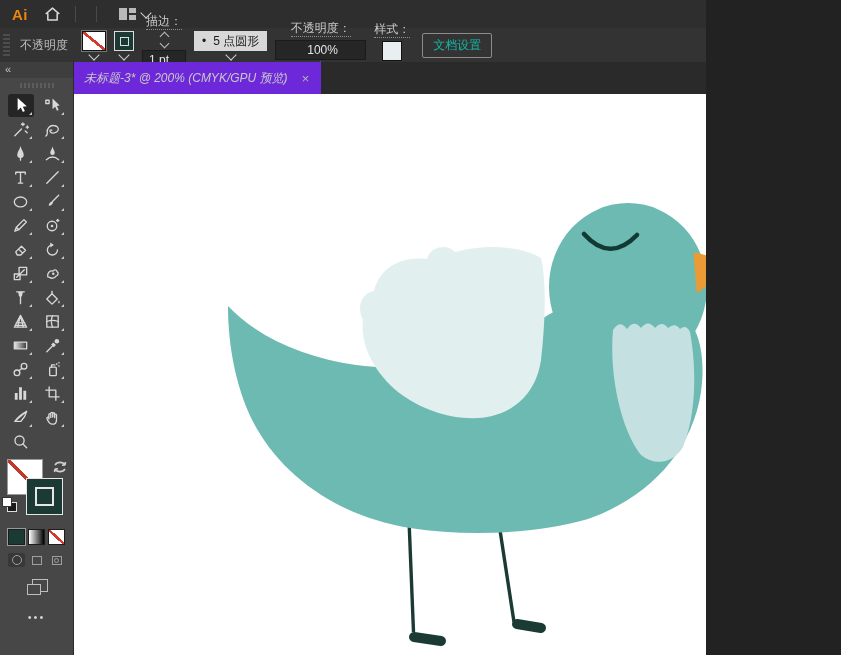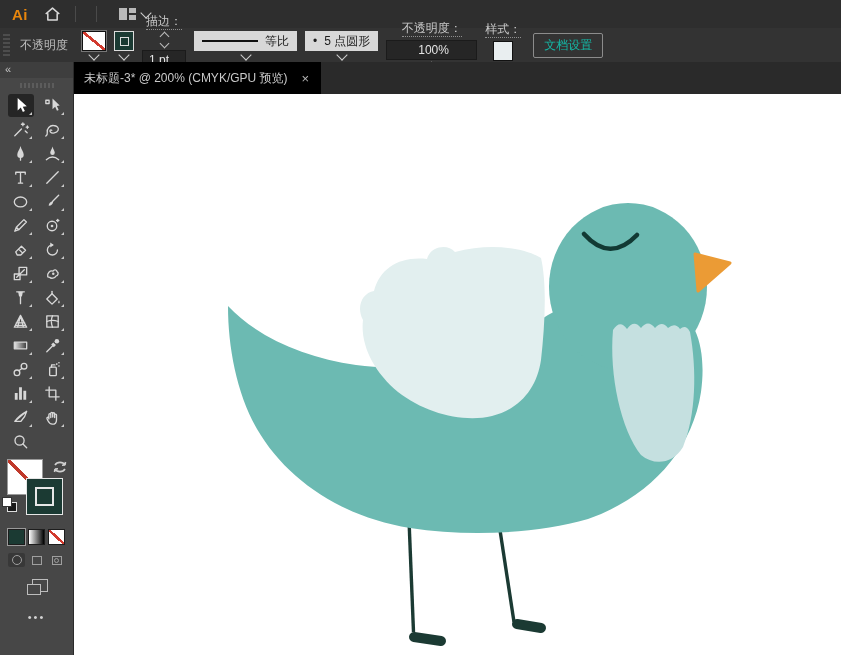--- a/index.html
+++ b/index.html
@@ -1,16 +1,16 @@
 <!DOCTYPE html>
 <html style="--body: #6cbab2; --wing: #e2efef; --chest: #c5e0e0; --beak: #eb9b35; --eye: #123a34; --dark: #1b3a33;"><head>
 <meta charset="utf-8">
 <style>
   html,body{margin:0;padding:0;background:#222;}
-  .app{position:relative;width:841px;height:655px;overflow:hidden;
+  .app{position:relative;width:706px;height:655px;overflow:hidden;
        font-family:"Liberation Sans","DejaVu Sans",sans-serif;
        -webkit-font-smoothing:antialiased;user-select:none;}
   
   .menubar{position:absolute;left:0;top:0;width:841px;height:28px;background:#2e2e2e;
            display:flex;align-items:center;color:#d6d6d6;font-size:12.5px;}
   .ai-logo{width:30px;height:22px;margin-left:5px;display:flex;align-items:center;justify-content:center;
            color:#e8860d;font-weight:bold;font-size:15px;letter-spacing:.5px;}
   .home-btn{width:26px;height:22px;display:flex;align-items:center;justify-content:center;margin-left:4px;}
   .vsep{width:1px;height:16px;background:#4a4a4a;margin:0 10px;}
   .menus{display:flex;align-items:center;gap:4px;}
@@ -88,22 +88,22 @@
   .mode .m2{width:8px;height:7px;}
   .mode .m3{width:8px;height:7px;display:flex;align-items:center;justify-content:center;}
   .mode .m3 i{width:3px;height:3px;border:1.2px solid #9f9f9f;border-radius:50%;display:block;}
   .screenmode{position:relative;width:20px;height:16px;margin-top:12px;}
   .screenmode .r1{position:absolute;left:5px;top:0;width:14px;height:11px;border:1.4px solid #bdbdbd;}
   .screenmode .r2{position:absolute;left:0;top:5px;width:12px;height:9px;border:1.4px solid #bdbdbd;background:#474747;}
   .more-dots{margin-top:16px;color:#d2d2d2;font-size:11px;letter-spacing:2px;}
   
   .content{flex:1;display:flex;flex-direction:column;min-width:0;}
   .tabbar{height:32px;background:#2a2a2a;display:flex;align-items:stretch;flex:none;}
-  .tab{background:#000000;color:#c9c9c9;font-size:12px;display:flex;align-items:center;gap:14px;
-       padding:0 12px 0 10px;white-space:nowrap;}
+  .tab{background:#6d28d9;color:#c9c9c9;font-size:12px;display:flex;align-items:center;gap:14px;
+       padding:0 12px 0 10px;white-space:nowrap;font-style:italic;}
   .tab .close{color:#b5b5b5;font-size:13px;line-height:1;}
   .canvas{flex:1;background:#ffffff;position:relative;overflow:hidden;}
   .canvas svg{position:absolute;left:0;top:0;}
 </style>
 </head>
 <body>
 
 <div class="app">
 
   <div class="menubar">
@@ -141,27 +141,20 @@
     <div class="cb-group">
       <span class="cb-label"><span class="dotted">描边：</span></span>
       <span class="stepper">
           <i class="up"></i>
           <i class="dn"></i>
         </span>
       <span class="field">1 pt</span>
       <i class="chev"></i>
     </div>
 
-    <div class="cb-group">
-      <span class="lightdrop">
-        <span class="strokeline"></span>
-        <span>等比</span>
-      </span>
-      <i class="chev"></i>
-    </div>
 
     <div class="cb-group">
       <span class="lightdrop">
         <span>•</span>
         <span>5 点圆形</span>
       </span>
       <i class="chev"></i>
     </div>
 
     <div class="cb-group">

